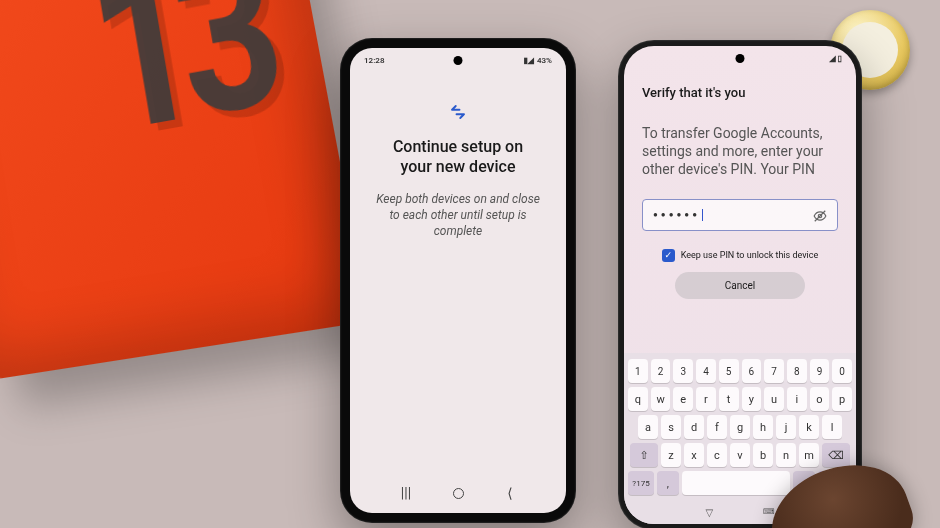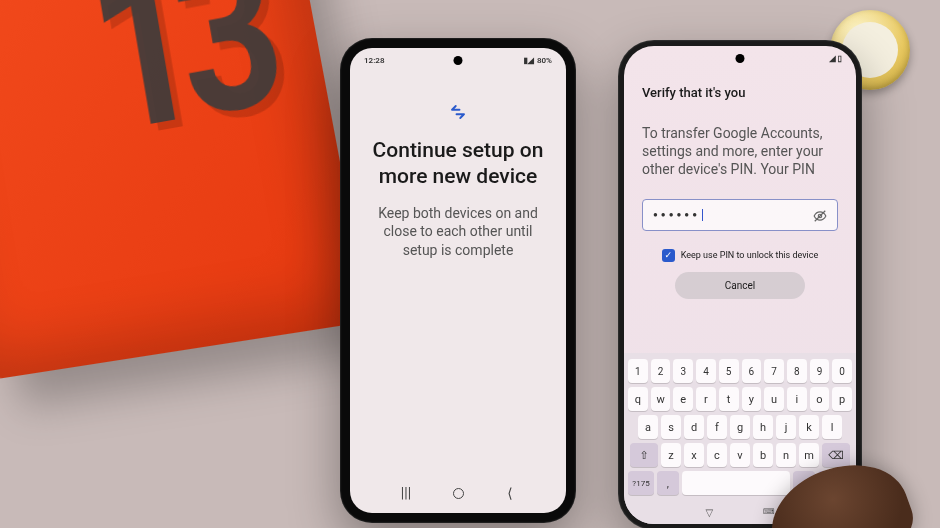--- a/index.html
+++ b/index.html
@@ -126,29 +126,30 @@
     padding: 36px 22px 0;
     text-align: center;
     color: #1a1a1a;
   }
   .content-left .icon {
     color: #2a5acc;
     font-size: 16px;
     margin-bottom: 12px;
   }
   .content-left h1 {
-    font-size: 21px;
+    font-size: 16px;
     font-weight: 500;
     line-height: 1.25;
     margin-bottom: 14px;
   }
   .content-left p {
-    font-size: 14px;
+    font-size: 12px;
     color: #555;
     line-height: 1.35;
+    font-style: italic;
   }
 
   
   .navbar-left {
     display: flex;
     justify-content: space-around;
     align-items: center;
     padding: 8px 30px 12px;
     color: #444;
   }
@@ -298,32 +299,32 @@
 
 <div class="clock"></div>
 
 <div class="phone phone-left">
   <div class="screen">
     <div class="camera"></div>
     <div class="status">
       <span>12:28</span>
       <span class="right">
         <span>▮◢</span>
-        <span>80%</span>
+        <span>43%</span>
       </span>
     </div>
     <div class="content-left">
       <div class="icon">
         <svg width="18" height="18" viewBox="0 0 24 24" fill="none" stroke="currentColor" stroke-width="2.5" stroke-linecap="round">
             <path d="M4 9l5-5M4 9h10"></path>
             <path d="M20 15l-5 5M20 15H10"></path>
           </svg>
       </div>
       <h1>
-        <span>Continue setup on</span><br><span>more new device</span>
+        <span>Continue setup on</span><br><span>your new device</span>
       </h1>
       <p>Keep both devices on and close to each other until setup is complete</p>
     </div>
     <div class="navbar-left">
       <div class="nav-item">|||</div>
       <div class="nav-item">
           <div class="nav-circ"></div>
         </div>
       <div class="nav-item">⟨</div>
     </div>

